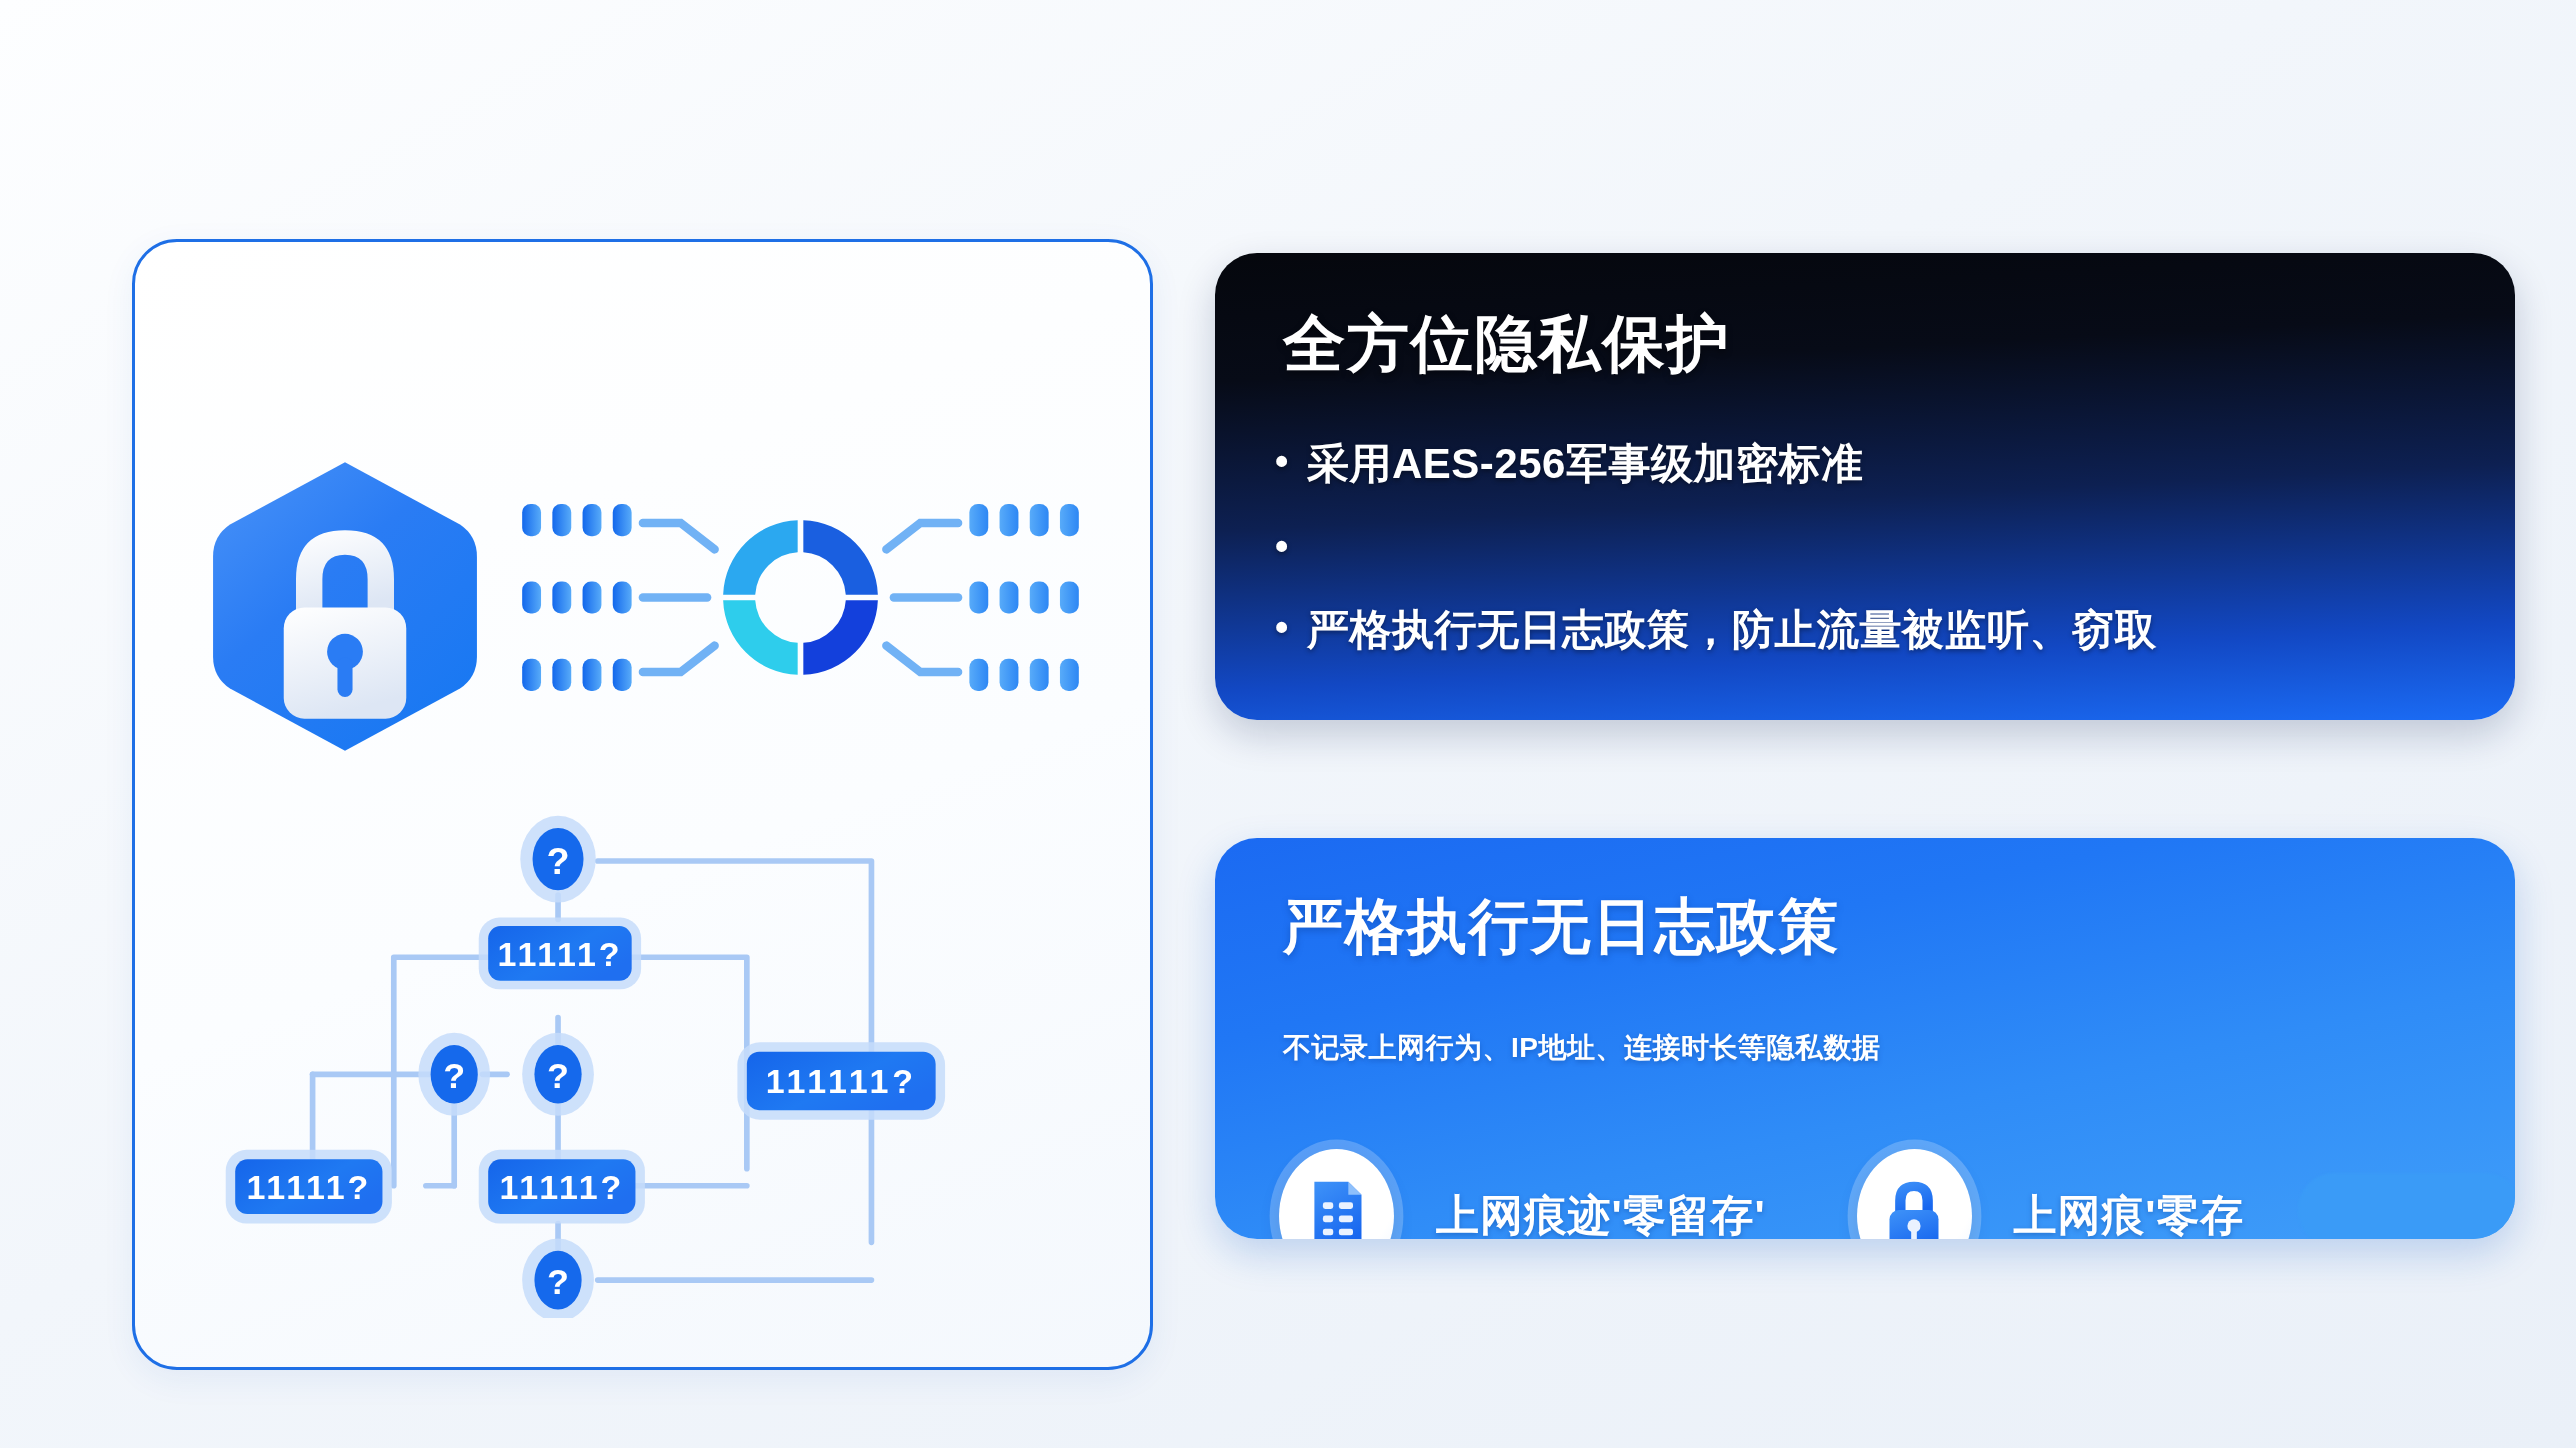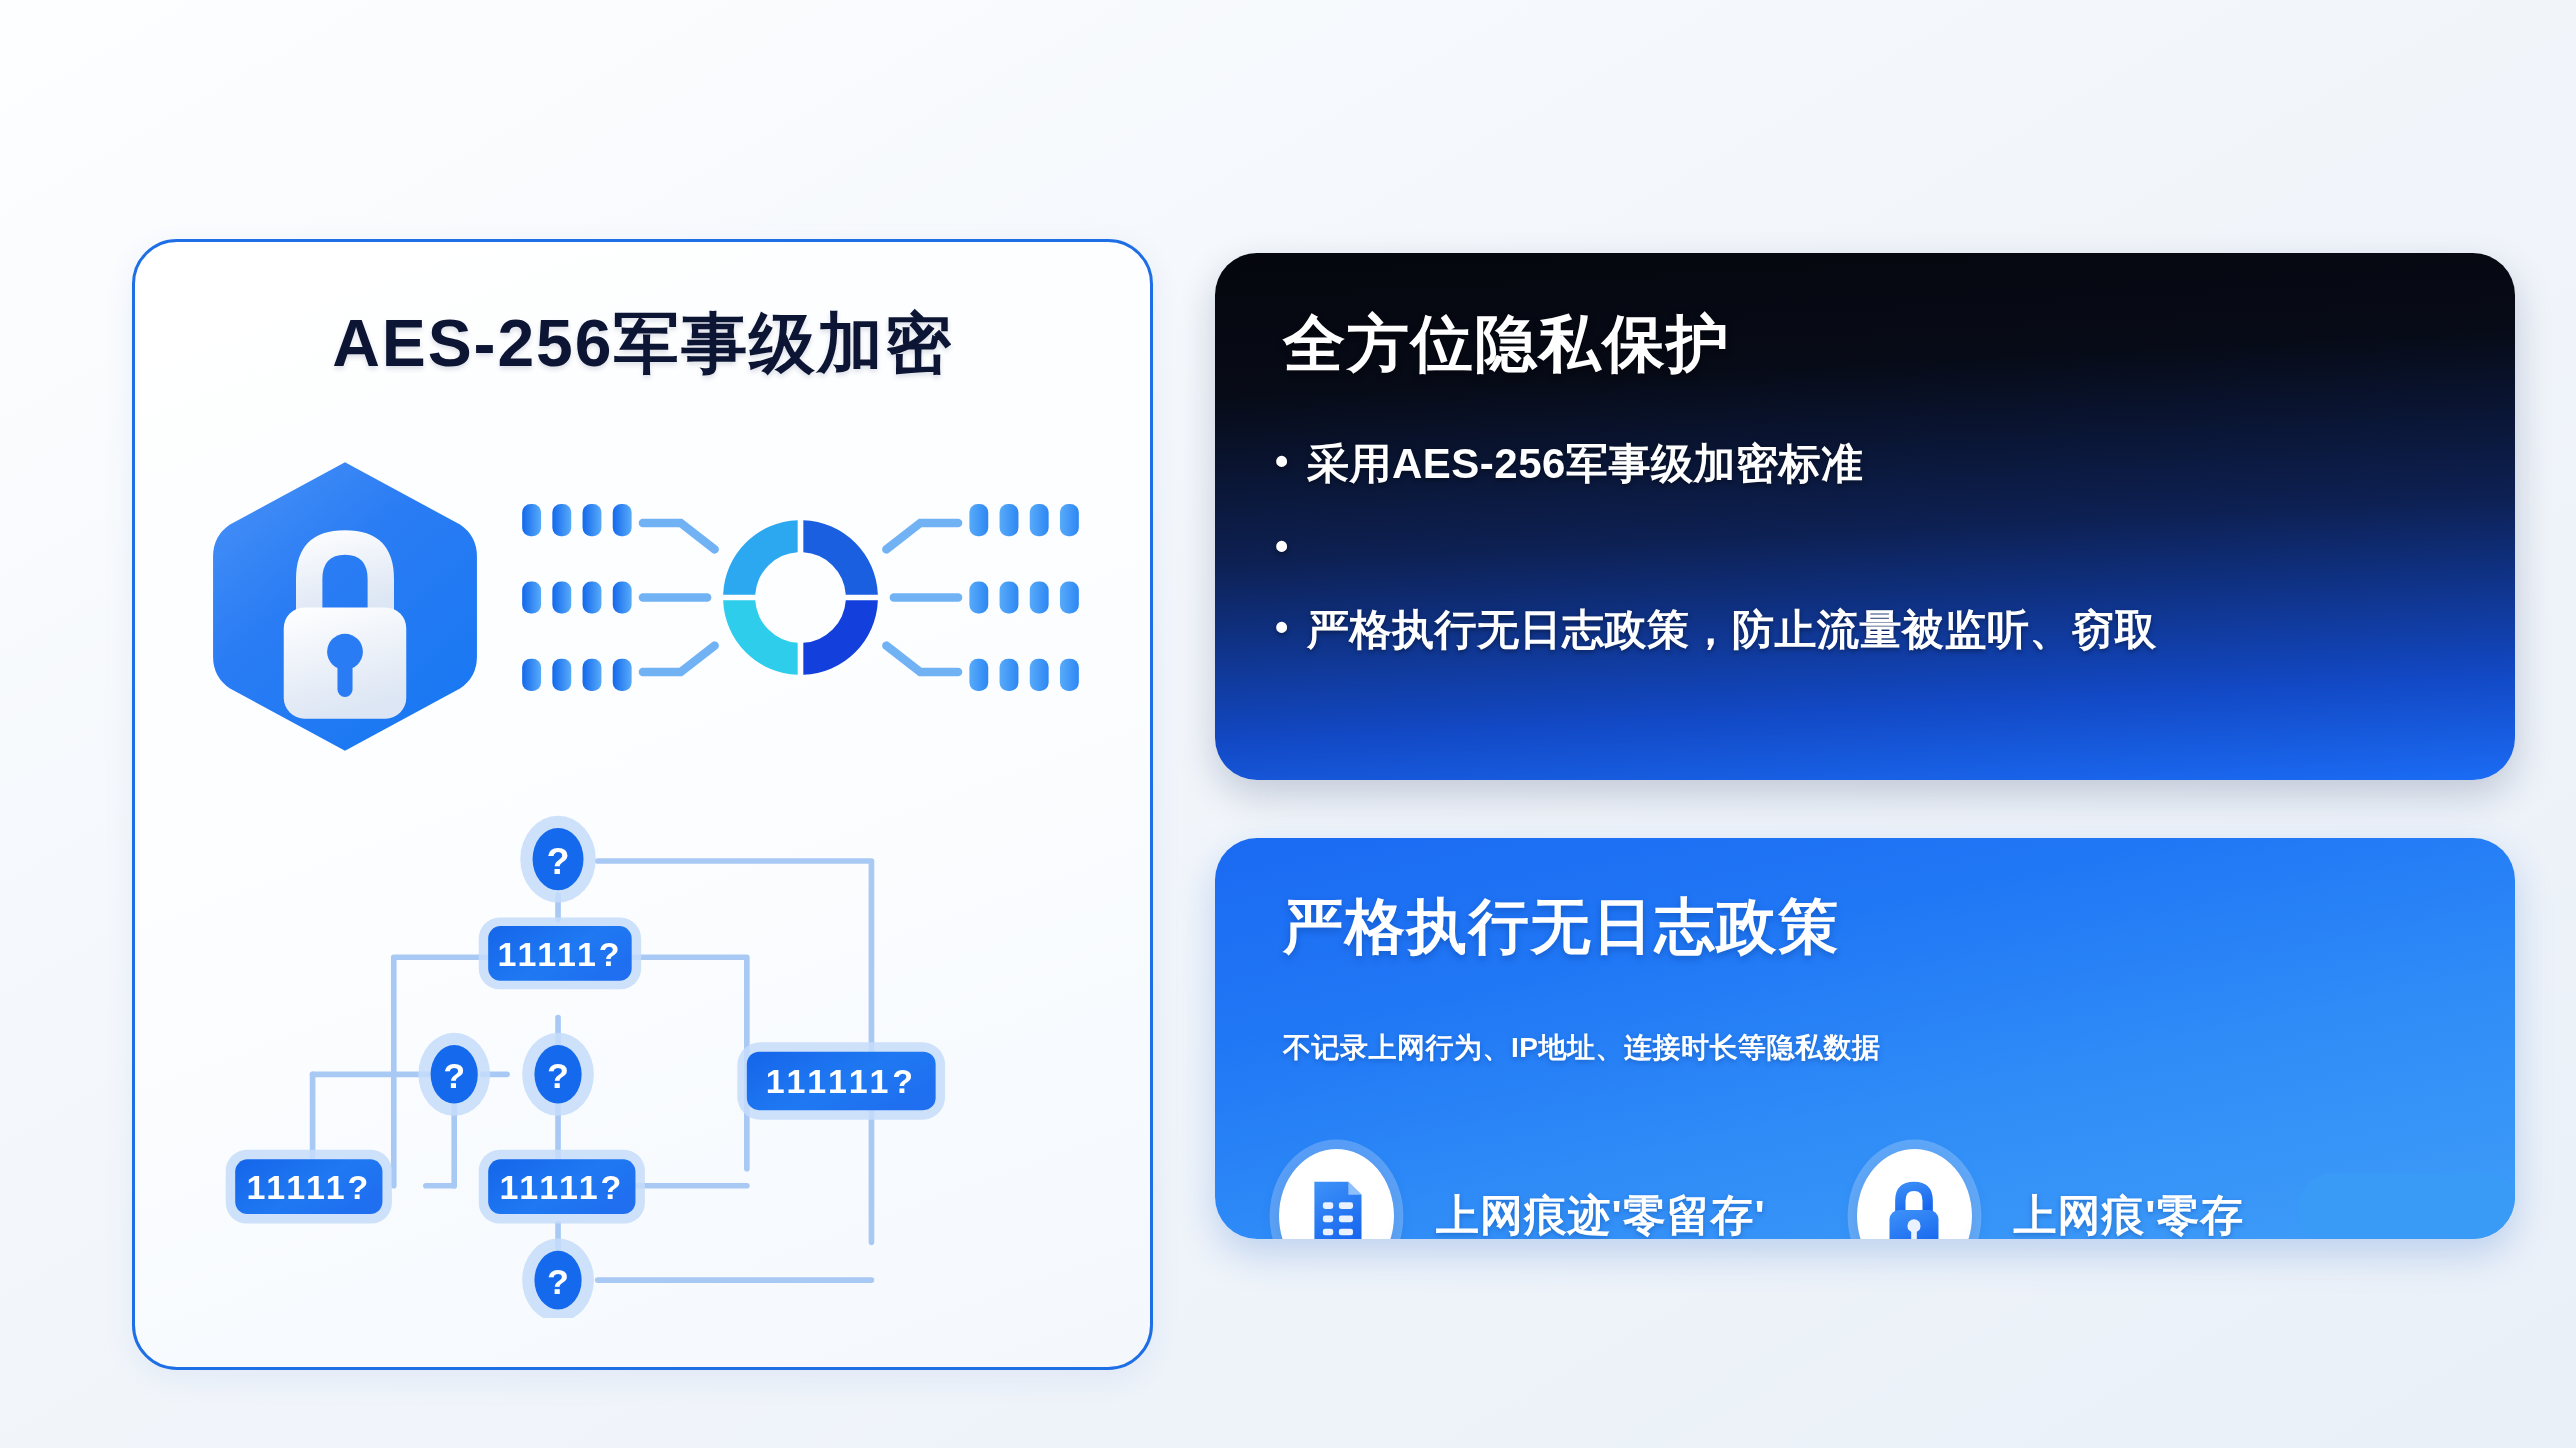--- a/index.html
+++ b/index.html
@@ -35,21 +35,21 @@
 
   
   .hex-badge{position:absolute;left:59px;top:209px;width:302px;height:311px;}
   
   .net-graphic{position:absolute;left:387px;top:247px;width:557px;height:217px;}
   
   .flow-graphic{position:absolute;left:36px;top:566px;width:944px;height:510px;}
 
   
   .dark-card{
-    position:absolute;left:1215px;top:253px;width:1300px;height:527px;
+    position:absolute;left:1215px;top:253px;width:1300px;height:467px;
     border-radius:42px;
     background:linear-gradient(177deg,#05070d 0%,#070b17 24%,#0d2052 52%,#1248c4 82%,#1b6cf5 100%);
     box-shadow:0 15px 38px rgba(10,30,80,.20);
     overflow:hidden;
   }
   .dark-card-title{
     position:absolute;left:68px;top:49px;
     font-size:62px;font-weight:700;color:#ffffff;letter-spacing:1.9px;
     text-shadow:0 2.8px 7.5px rgba(0,0,0,.45);
   }
@@ -98,21 +98,20 @@
   }
 </style>
 </head>
 <body>
 
 <div class="page">
 
 
   <div class="left-card">
 
-    <div class="left-card-title">AES-256军事级加密</div>
 
     <div class="hex-badge">
       <svg width="302" height="311" viewBox="0 0 320 330">
         <defs>
           <linearGradient id="hexg" x1="0" y1="0" x2="0.8" y2="1">
             <stop offset="0%" stop-color="#4a93f8"></stop>
             <stop offset="45%" stop-color="#2a7cf4"></stop>
             <stop offset="100%" stop-color="#1878f2"></stop>
           </linearGradient>
           <linearGradient id="lockg" x1="0" y1="0" x2="0.3" y2="1">

